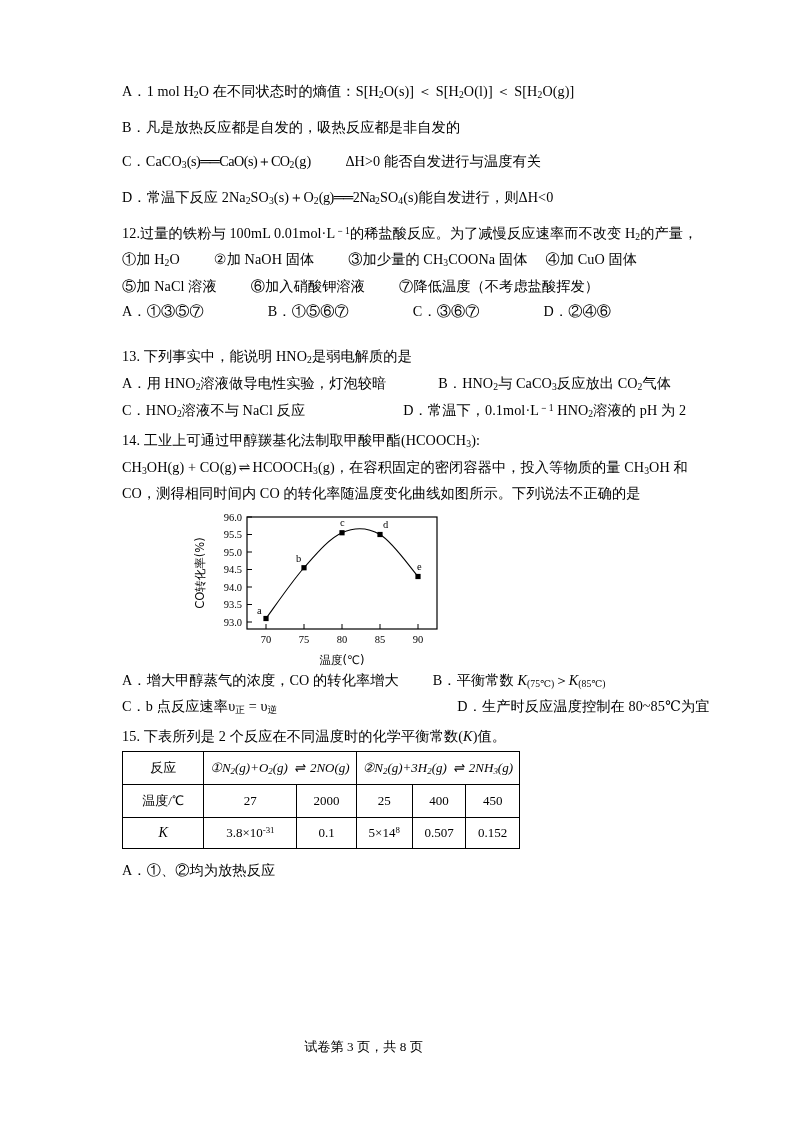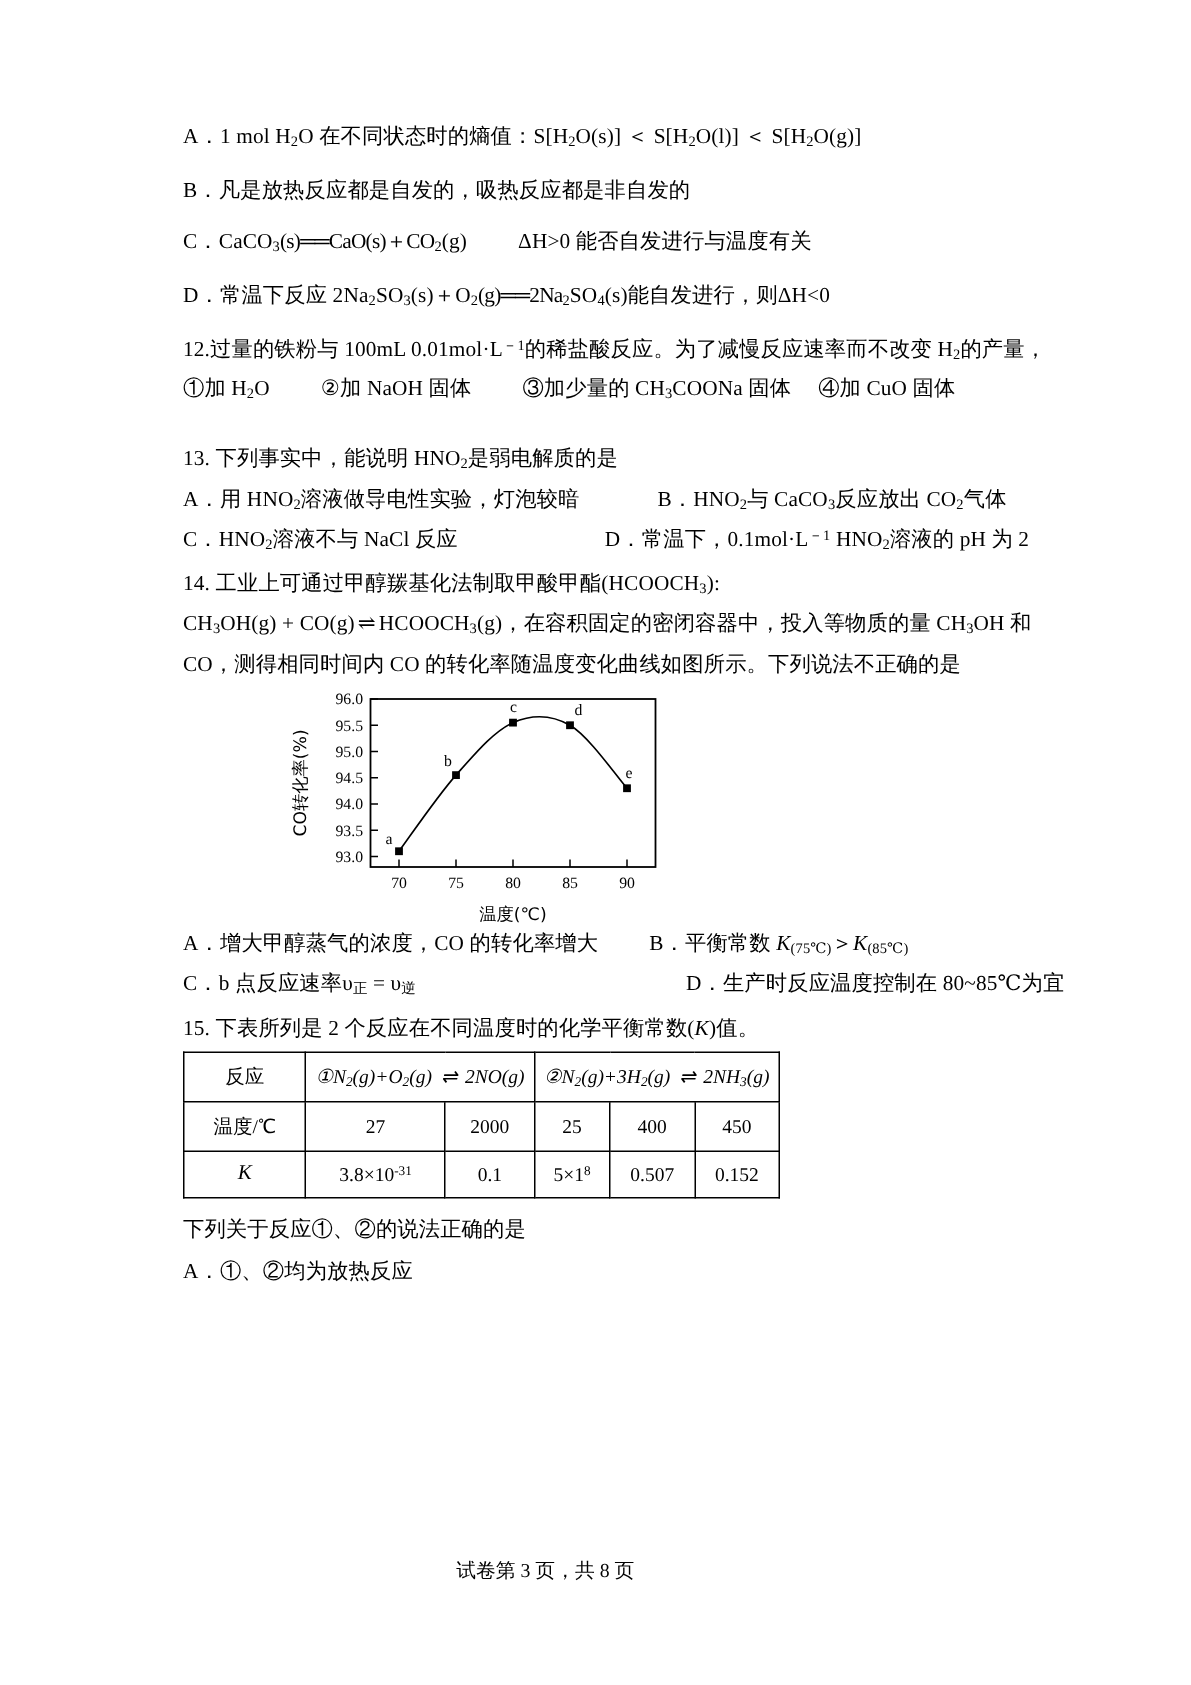--- a/index.html
+++ b/index.html
@@ -97,20 +97,26 @@
   <div class="line">
     <span>D．</span><span>常温下反应 2Na</span><sub>2</sub><span>SO</span><sub>3</sub><span>(s)＋O</span><sub>2</sub><span class="eq">(g)══2Na</span><sub>2</sub><span>SO</span><sub>4</sub><span>(s)能自发进行，则ΔH&lt;0</span>
   </div>
 
   <div class="line tight" style="margin-top:0">
     <span>12.</span><span>过量的铁粉与 100mL 0.01mol·L</span><sup>－1</sup><span>的稀盐酸反应。为了减慢反应速率而不改变 H</span><sub>2</sub><span>的产量，</span>
   </div>
 
   <div class="line tight">
     <span>①加 H</span><sub>2</sub><span>O</span><span class="gap-md"></span><span>②加 NaOH 固体</span><span class="gap-md"></span><span>③加少量的 CH</span><sub>3</sub><span>COONa 固体</span><span class="gap-sm"></span><span>④加 CuO 固体</span>
+  </div>
+  <div class="line tight">
+    <span>⑤加 NaCl 溶液</span><span class="gap-md"></span><span>⑥加入硝酸钾溶液</span><span class="gap-md"></span><span>⑦降低温度（不考虑盐酸挥发）</span>
+  </div>
+  <div class="line tight">
+    <span>A．①③⑤⑦</span><span class="gap-xl"></span><span>B．①⑤⑥⑦</span><span class="gap-xl"></span><span>C．③⑥⑦</span><span class="gap-xl"></span><span>D．②④⑥</span>
   </div>
 
   <div class="line tight" style="margin-top:31px">
     <span>13.</span><span>&nbsp;</span><span>下列事实中，能说明 HNO</span><sub>2</sub><span>是弱电解质的是</span>
   </div>
   <div class="line tight">
     <span>A．</span><span>用 HNO</span><sub>2</sub><span>溶液做导电性实验，灯泡较暗</span><span class="gap-lg"></span><span>B．</span><span>HNO</span><sub>2</sub><span>与 CaCO</span><sub>3</sub><span>反应放出 CO</span><sub>2</sub><span>气体</span>
   </div>
   <div class="line tight">
     <span>C．</span><span>HNO</span><sub>2</sub><span>溶液不与 NaCl 反应</span><span class="gap-xl"></span><span class="gap-md"></span><span>D．</span><span>常温下，0.1mol·L</span><sup>－1</sup><span> HNO</span><sub>2</sub><span>溶液的 pH 为 2</span>
@@ -199,30 +205,27 @@
         <td>27</td>
         <td>2000</td>
         <td>25</td>
         <td>400</td>
         <td>450</td>
       </tr>
       <tr>
         <td class="rowhead italic-k">K</td>
         <td><span>3.8×10</span><sup>-31</sup></td>
         <td><span>0.1</span><sup></sup></td>
-        <td><span>5×1</span><sup>8</sup></td>
+        <td><span>5×14</span><sup>8</sup></td>
         <td><span>0.507</span><sup></sup></td>
         <td><span>0.152</span><sup></sup></td>
       </tr>
     </tbody>
       </table>
   </div>
 
   <div class="line tight" style="margin-top:14px">
-    <span>下列关于反应①、②的说法正确的是</span>
-  </div>
-  <div class="line tight" style="margin-top:14px">
     <span>A．①、②均为放热反应</span>
   </div>
 
 </div>
 
 <div class="footer">试卷第 3 页，共 8 页</div>
 
 </body></html>

